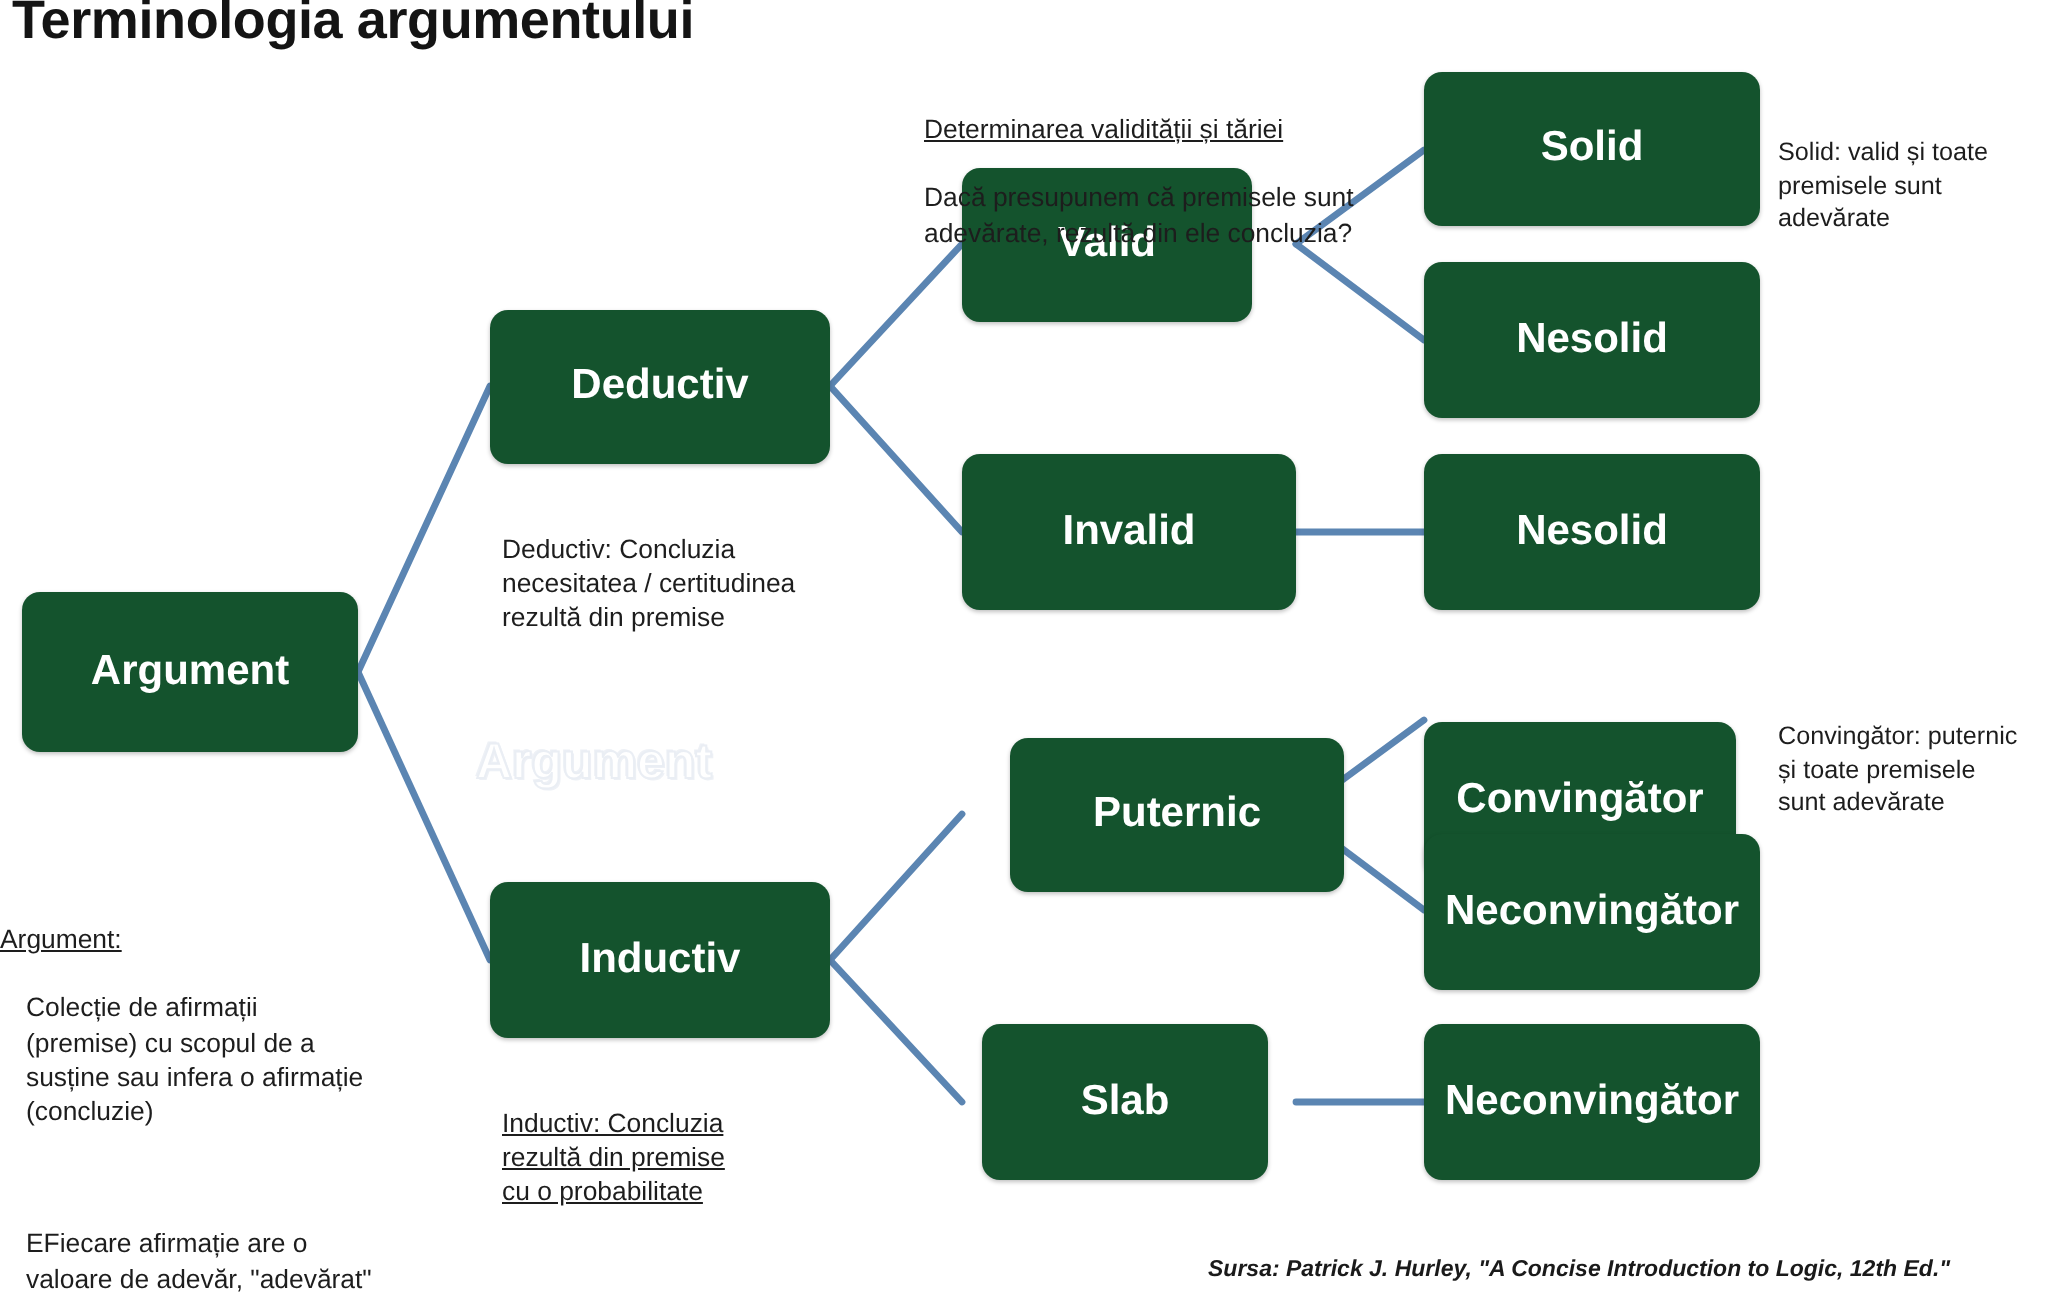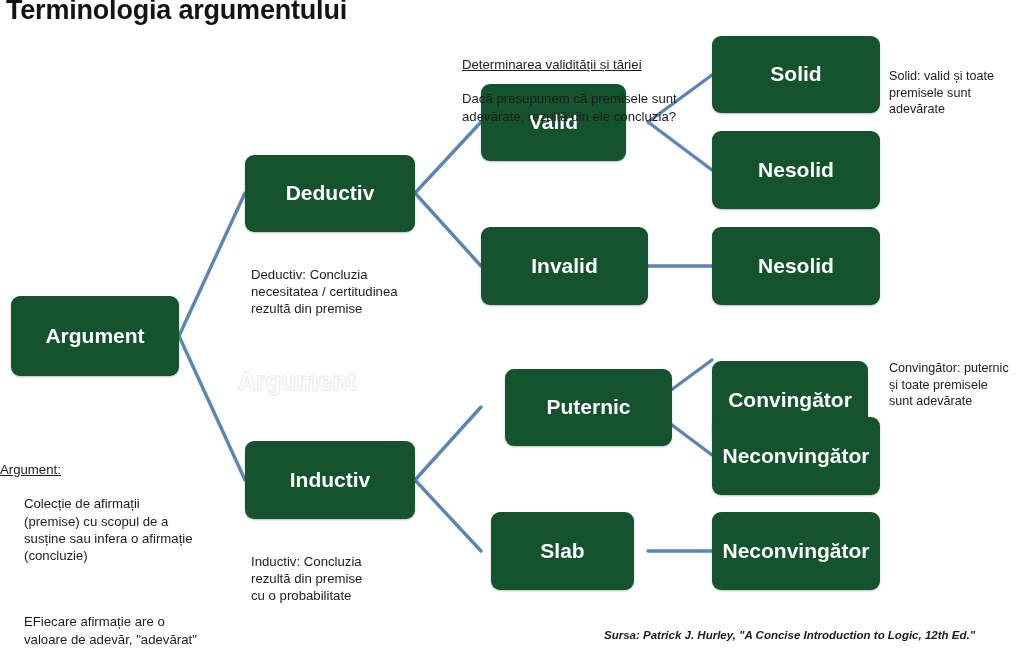--- a/index.html
+++ b/index.html
@@ -61,21 +61,21 @@
     color: #1d1d1d;
     z-index: 4;
     white-space: pre-line;
   }
   .note.small { font-size: 12.6px; }
   .note-head {
     text-decoration: underline;
     display: block;
     margin-top: 32px;
   }
-  .note-indent { display: block; padding-left: 24px; }
+  .note-indent { display: block; padding-left: 13px; }
   .note-gap { display: block; height: 15px; }
 
   
   .watermark {
     position: absolute;
     left: 238px;
     top: 367px;
     font-size: 25px;
     font-weight: bold;
     color: #ffffff;
@@ -204,21 +204,21 @@
 valoare de adevăr, "adevărat"
 sau "fals"</span>
 </div>
 
 <div class="note" style="left:251px; top:249px; width:200px;">
   <span>Deductiv: Concluzia
 necesitatea / certitudinea
 rezultă din premise</span>
 </div>
 
-<div class="note" style="left:251px; top:536px; width:200px;">
+<div class="note" style="left:251px; top:536px; width:200px;text-decoration:underline;">
   <span>Inductiv: Concluzia
 rezultă din premise
 cu o probabilitate</span>
 </div>
 
 <div class="note small" style="left:889px; top:52px; width:140px;">
   <span>Solid: valid și toate
 premisele sunt
 adevărate</span>
 </div>

